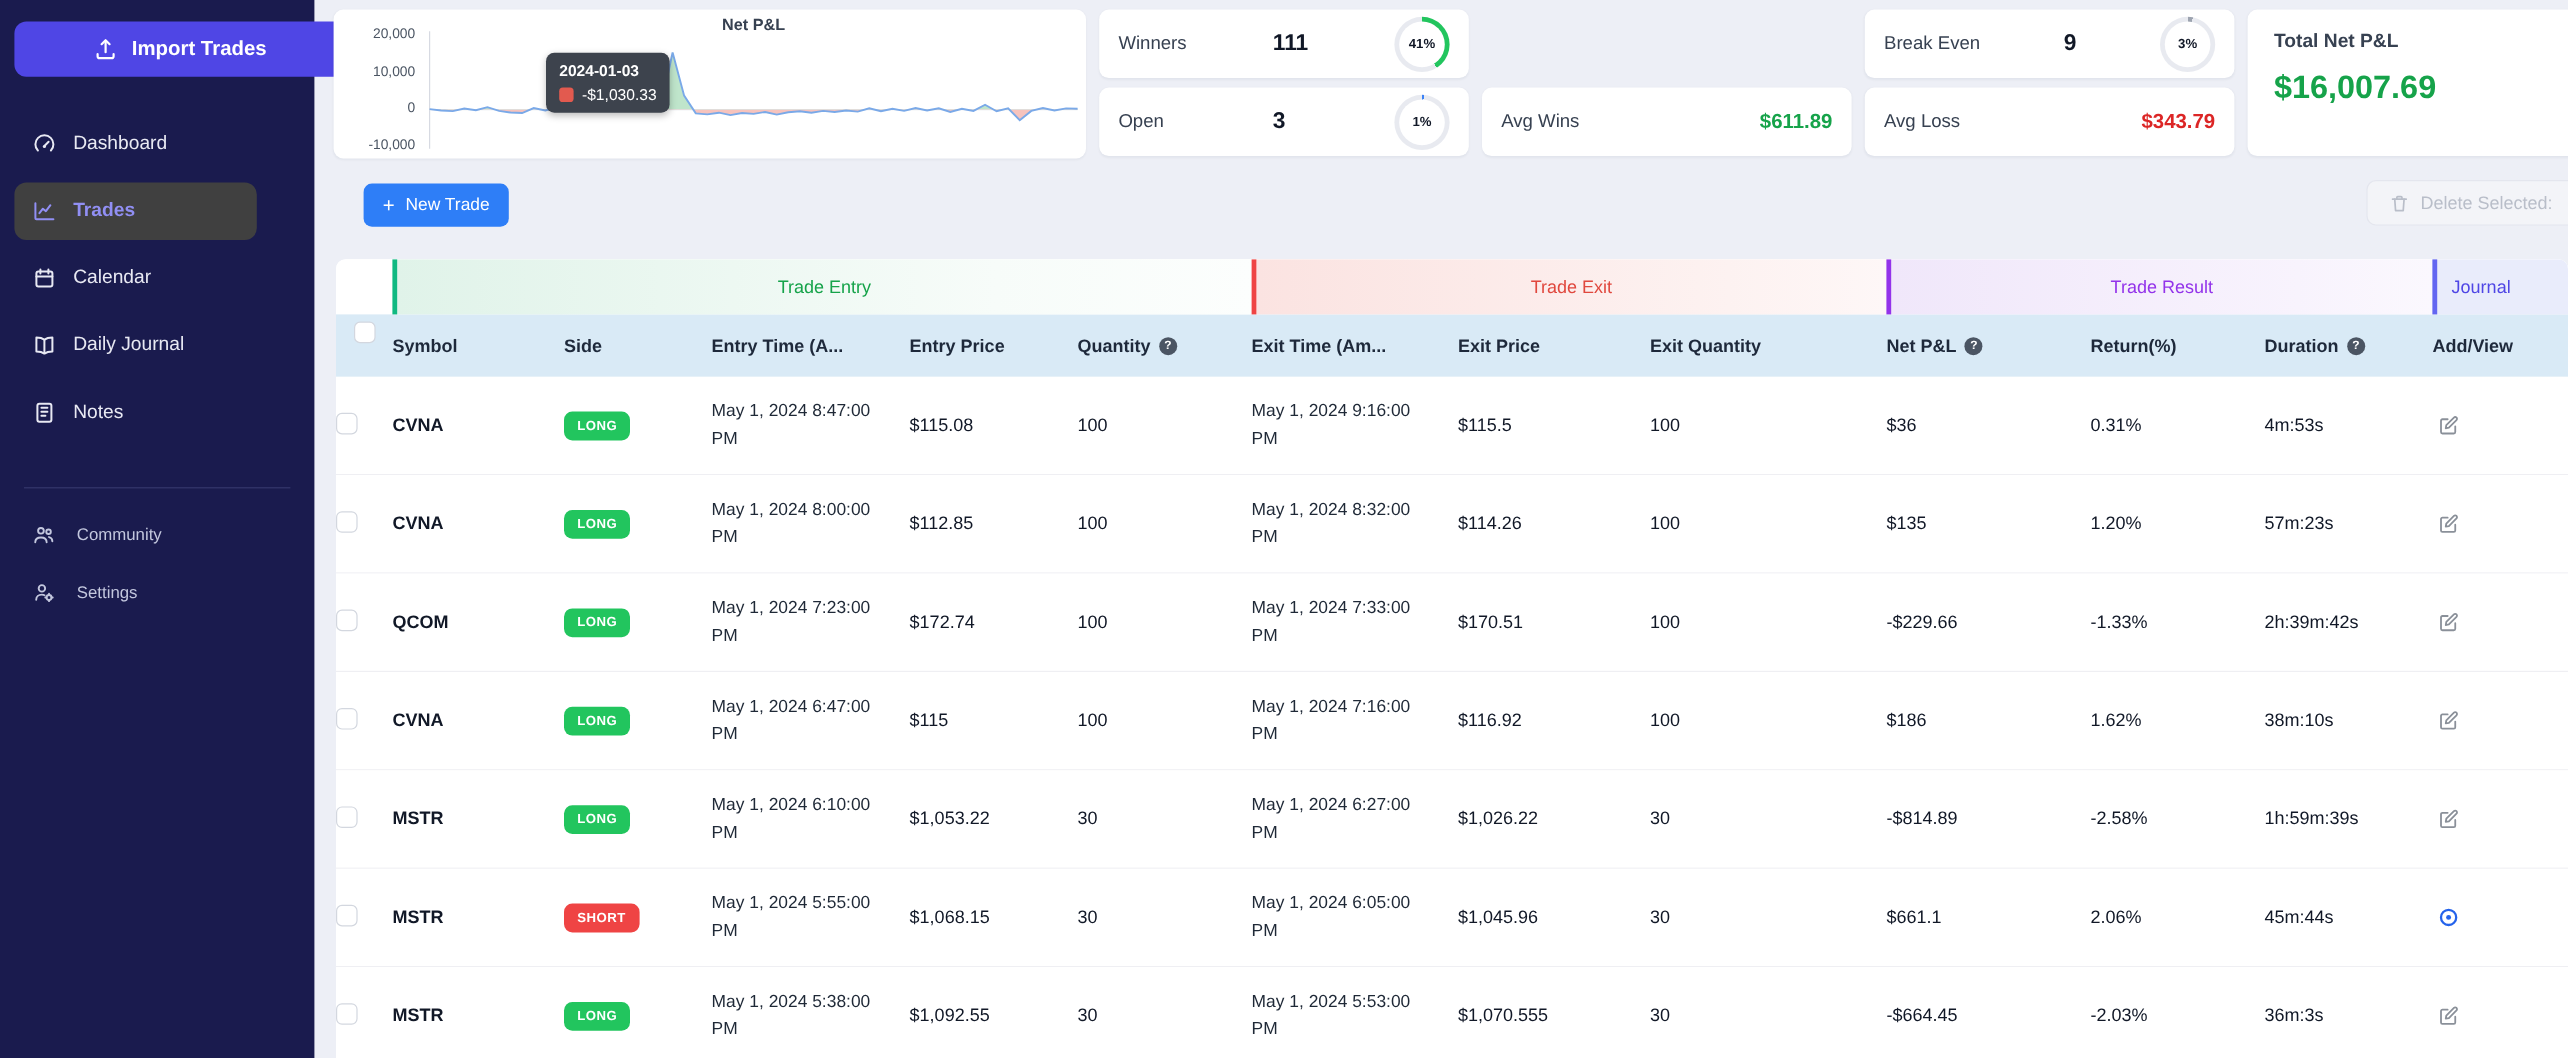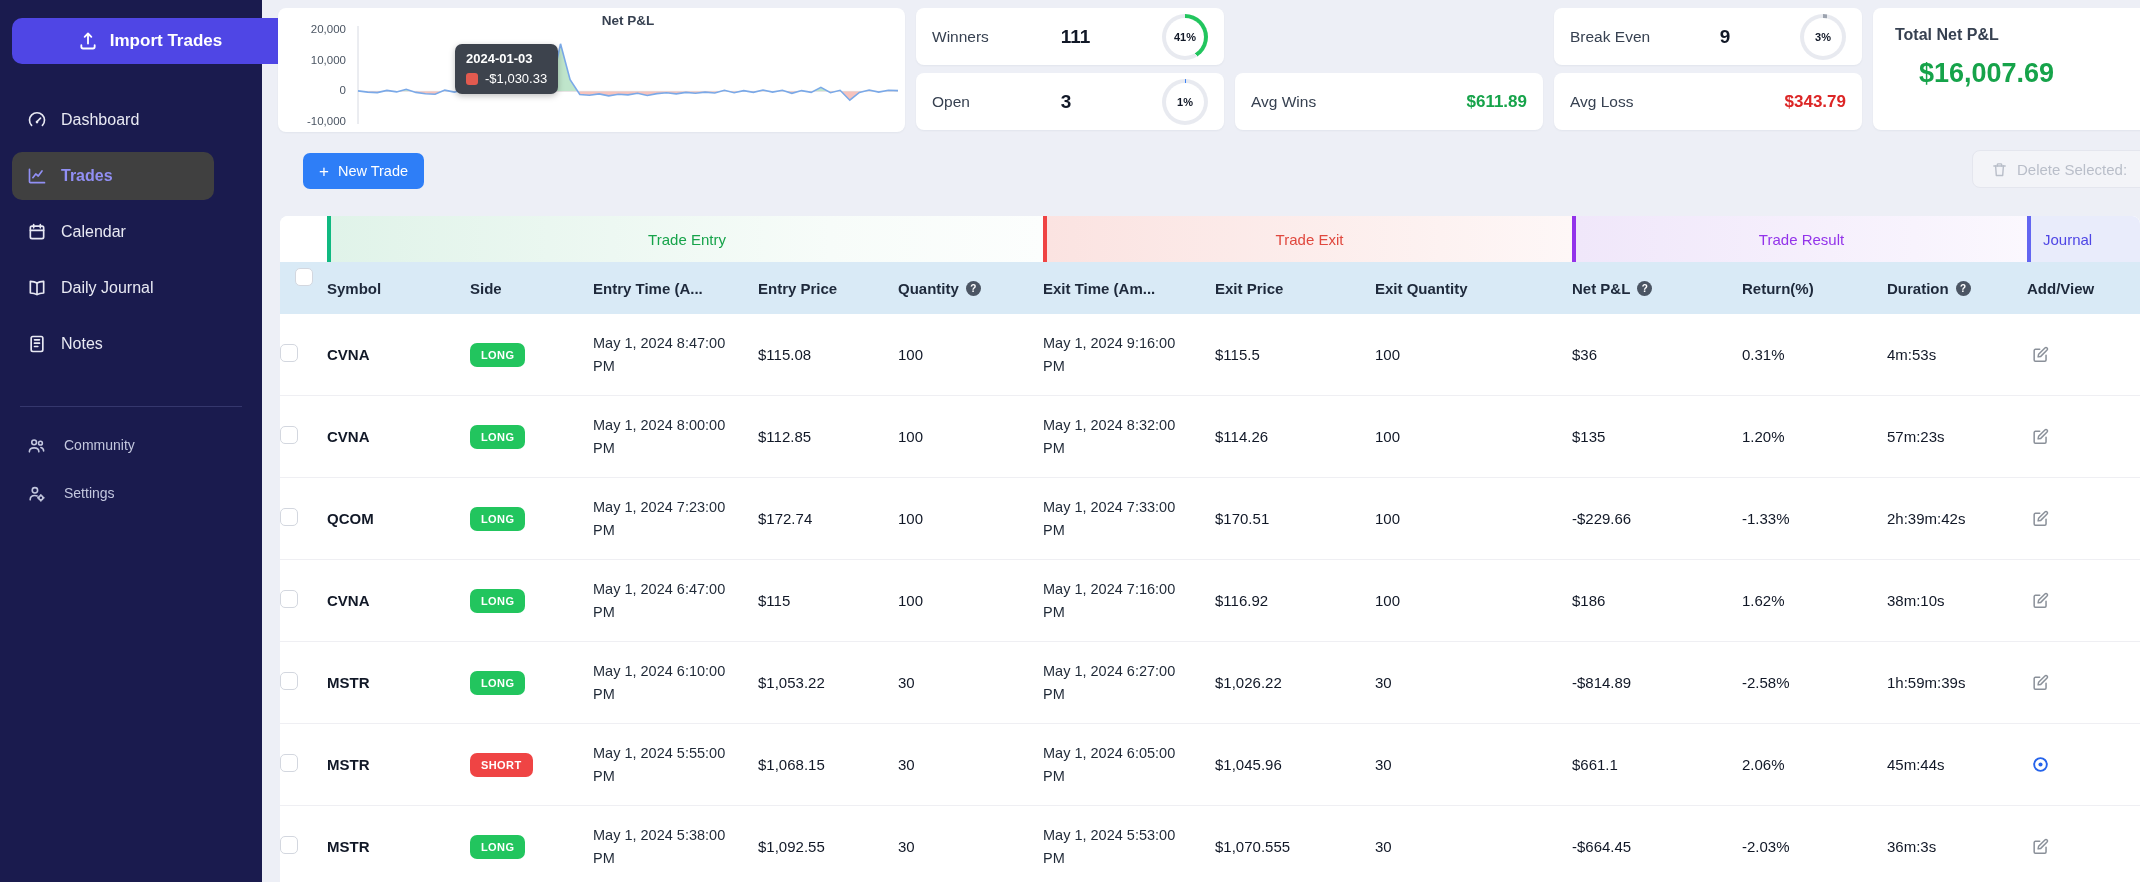--- a/index.html
+++ b/index.html
@@ -42,21 +42,21 @@
   .sc1{left:654px}.sc2{left:973px}.sc3{left:1292px}
   .stat-label{font-size:15.5px;color:#374151;}
   .stat-value{font-size:19px;font-weight:700;color:#111827;margin-left:auto;margin-right:auto;}
   .stat-amount{font-size:17px;font-weight:700;margin-left:auto;}
   .green{color:#16a34a;}.red{color:#dc2626;}
   .ring{position:relative;width:46px;height:46px;border-radius:50%;flex:0 0 46px;display:flex;align-items:center;justify-content:center;}
   .ring-hole{position:absolute;left:4px;top:4px;width:38px;height:38px;border-radius:50%;background:#fff;}
   .ring-label{position:relative;font-size:11px;font-weight:700;color:#111827;font-style:normal;}
   .total-card{position:absolute;left:1611px;top:8px;width:285px;height:122px;padding:18px 22px;}
   .total-label{font-size:16px;font-weight:600;color:#374151;}
-  .total-value{font-size:27px;font-weight:700;color:#16a34a;margin-top:14px;margin-left:24px;}
+  .total-value{font-size:27px;font-weight:700;color:#16a34a;margin-top:14px;}
 
   
   .new-trade-btn{position:absolute;left:41px;top:153px;height:36px;padding:0 16px;background:#2e7ef7;color:#fff;border:none;
     border-radius:7px;font-size:14.5px;display:flex;align-items:center;gap:9px;cursor:pointer;}
   .plus-glyph{font-size:17px;font-weight:400;line-height:1;}
   .delete-btn{position:absolute;left:1710px;top:150px;height:38px;width:240px;background:#f3f4f8;border:1px solid #e4e6ee;
     border-radius:8px;color:#b9bec9;font-size:15px;display:flex;align-items:center;gap:9px;padding:0 18px;cursor:default;}
 
   
   .table-card{position:absolute;left:18px;top:216px;width:1860px;height:666px;border-radius:8px 8px 0 0;overflow:hidden;background:#fff;}

